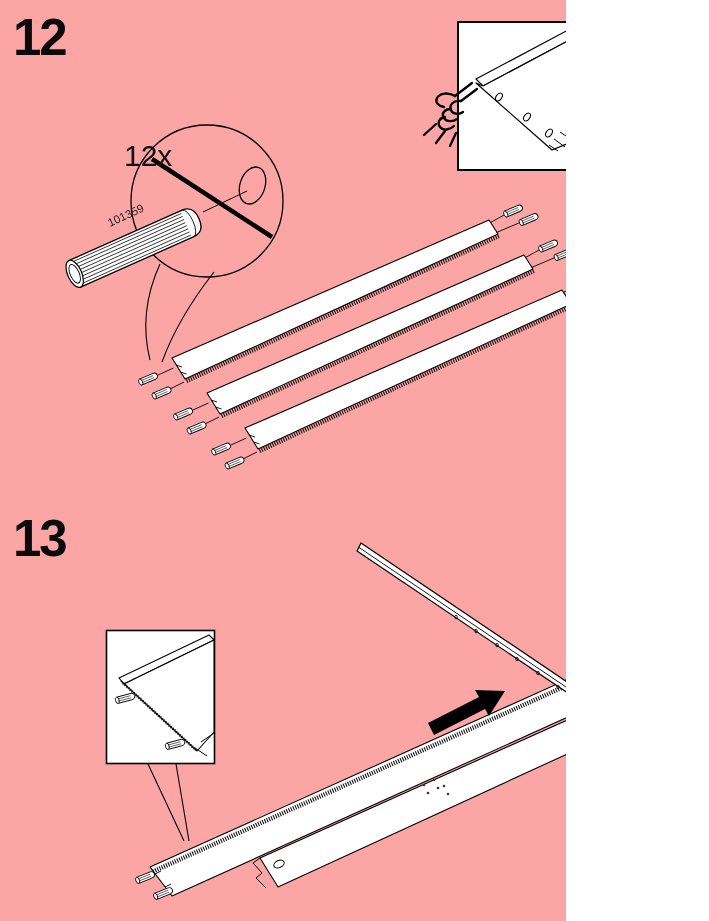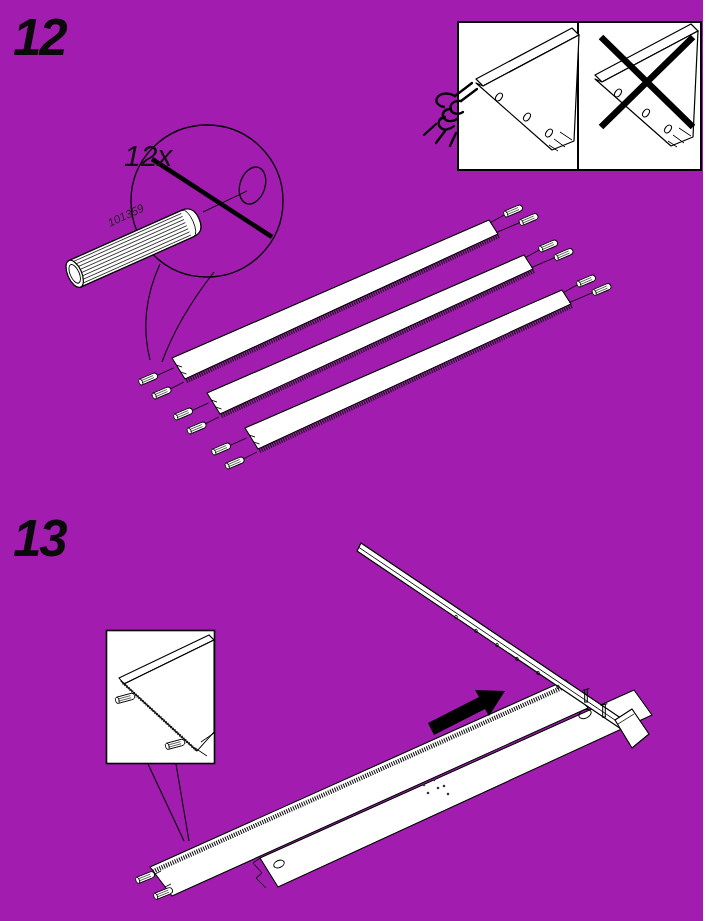--- a/index.html
+++ b/index.html
@@ -1,17 +1,17 @@
 <!DOCTYPE html>
 <html><head>
 <meta charset="utf-8">
 <style>
   html,body{margin:0;padding:0;background:#fff;}
-  .page{position:relative;width:703px;height:921px;background:#a21caf;overflow:hidden;
-        font-family:"Liberation Sans",sans-serif;font-style:italic;}
+  .page{position:relative;width:566px;height:921px;background:#fca5a5;overflow:hidden;
+        font-family:"Liberation Sans",sans-serif;}
   svg{position:absolute;left:0;top:0;}
   .stepnum{font-family:"Liberation Sans",sans-serif;font-weight:bold;font-size:51px;letter-spacing:-2px;fill:#0a0a0a;}
   .qty{font-family:"Liberation Sans",sans-serif;font-size:30px;fill:#111;}
   .pn{font-family:"Liberation Sans",sans-serif;font-size:11.5px;fill:#222;}
 </style>
 </head>
 <body>
 
 <div class="page">
 <svg width="709" height="921" viewBox="0 0 709 921">

